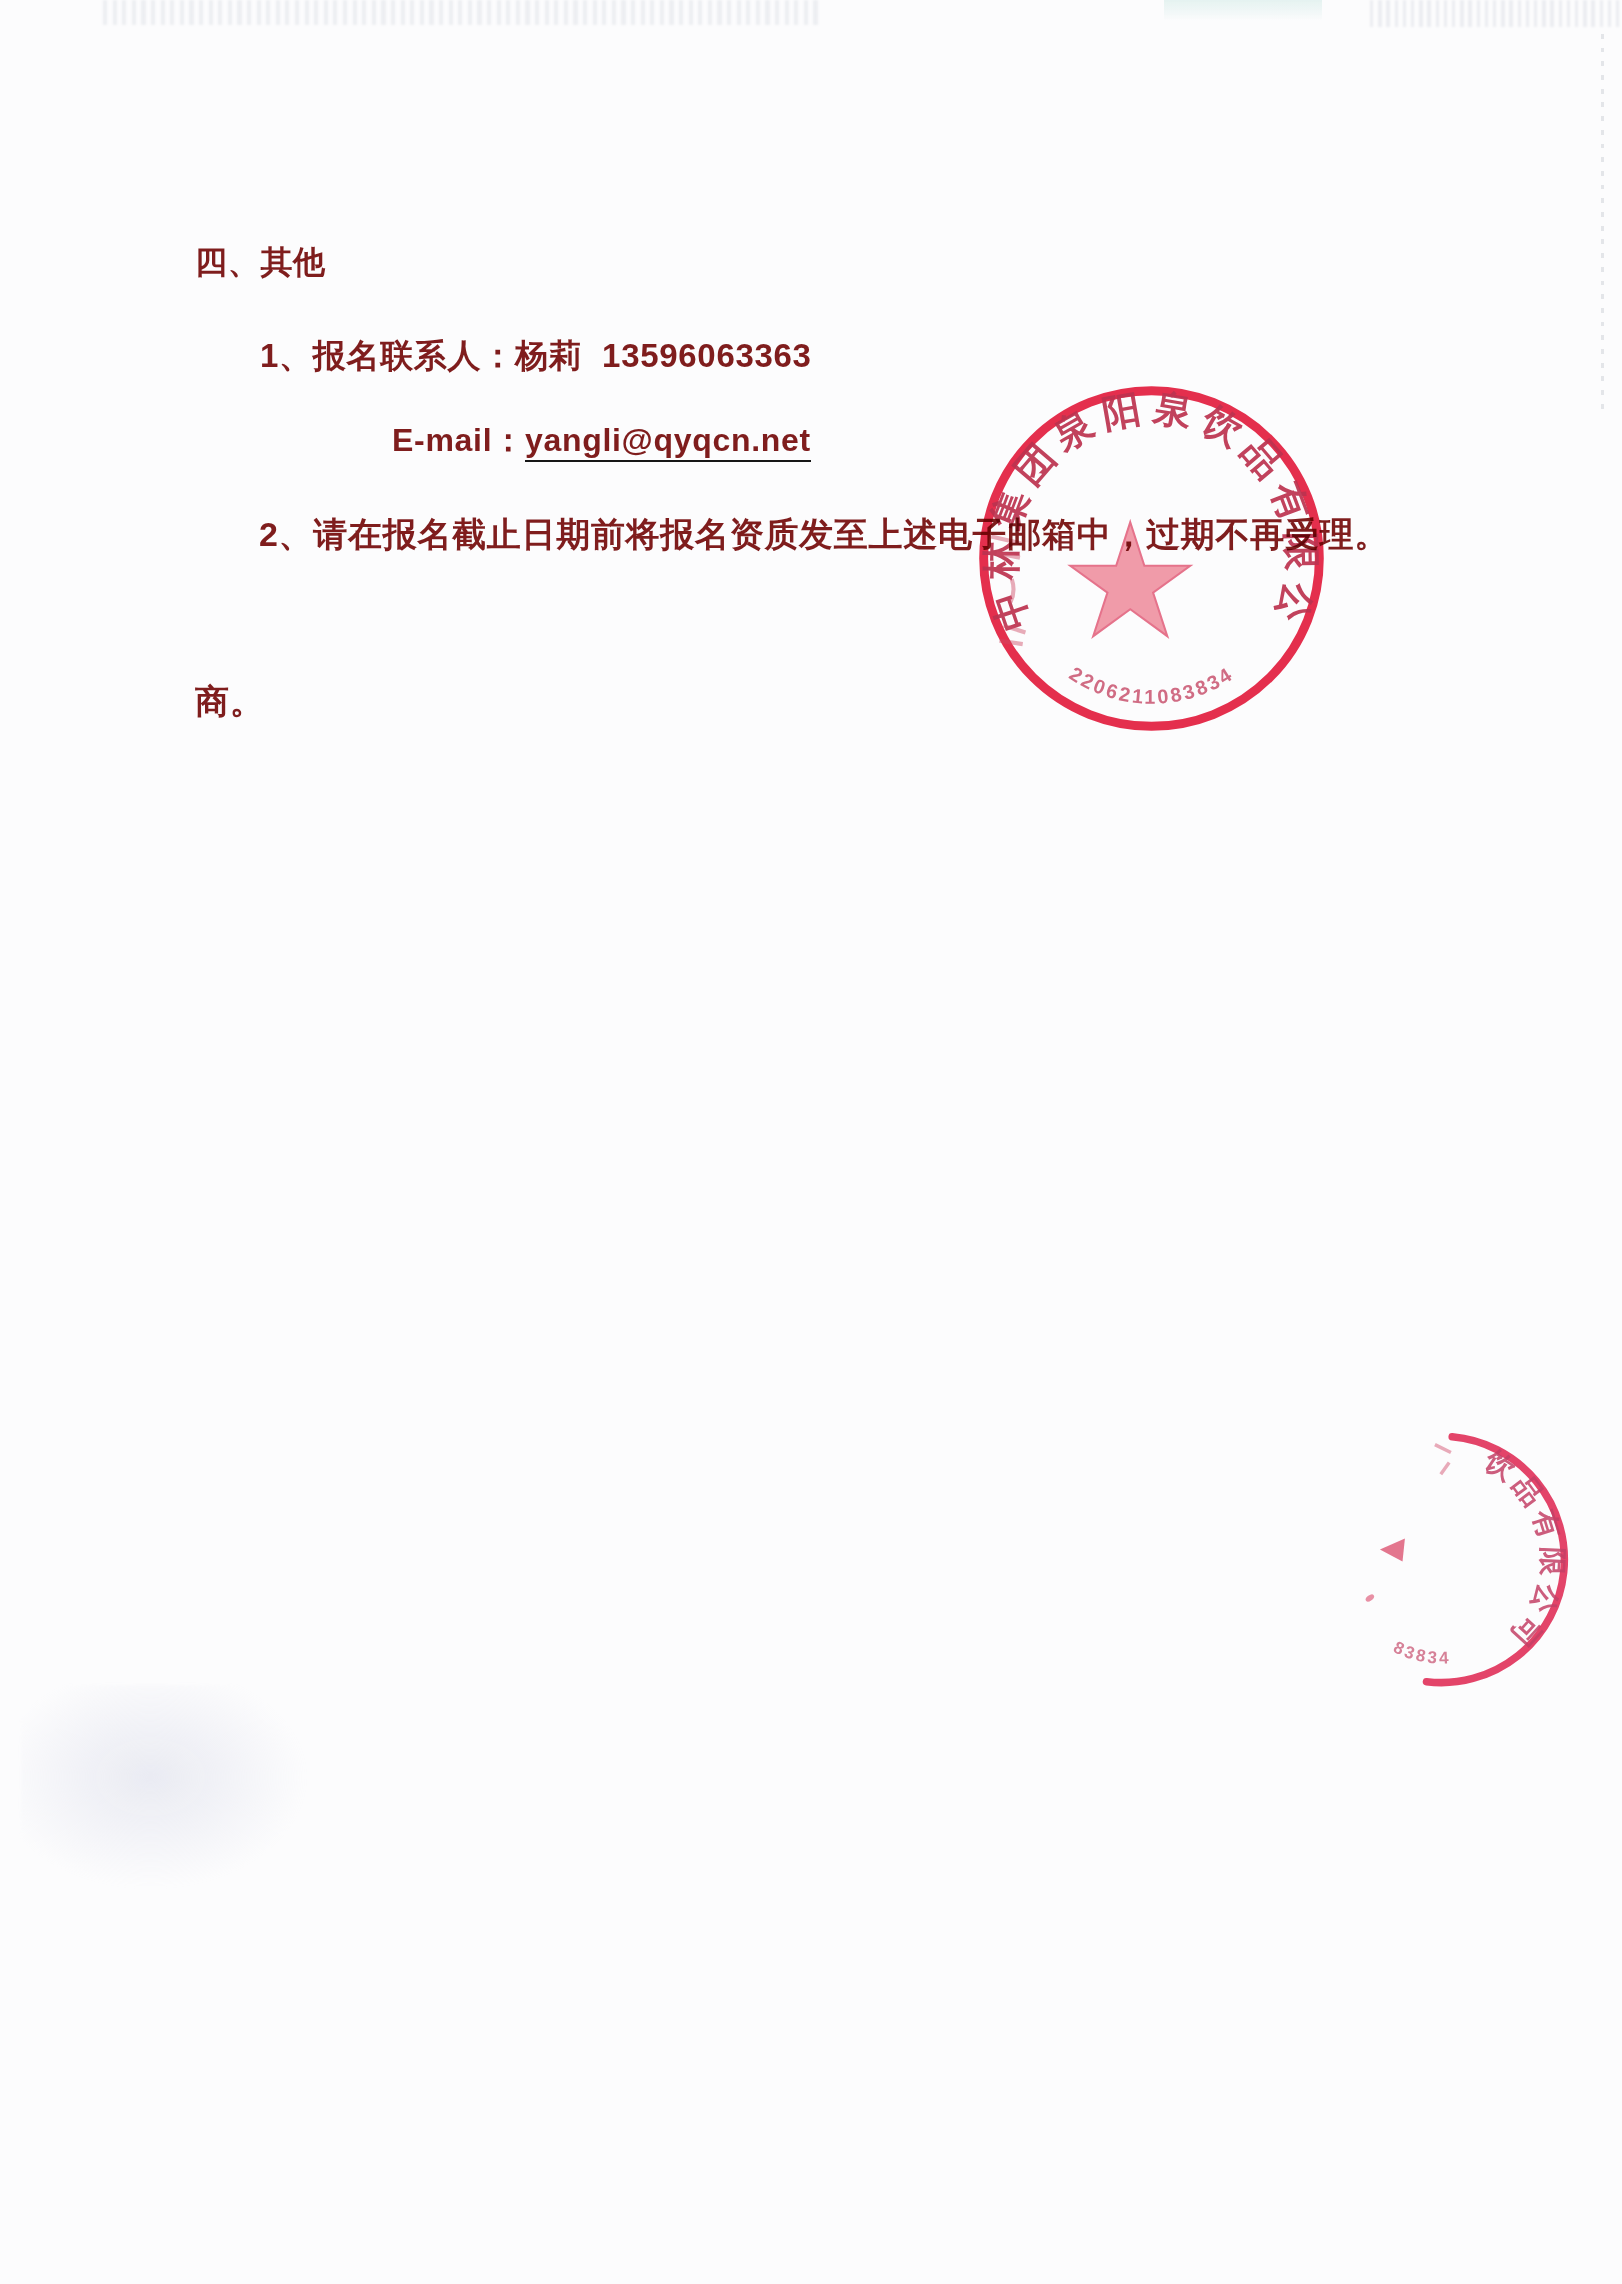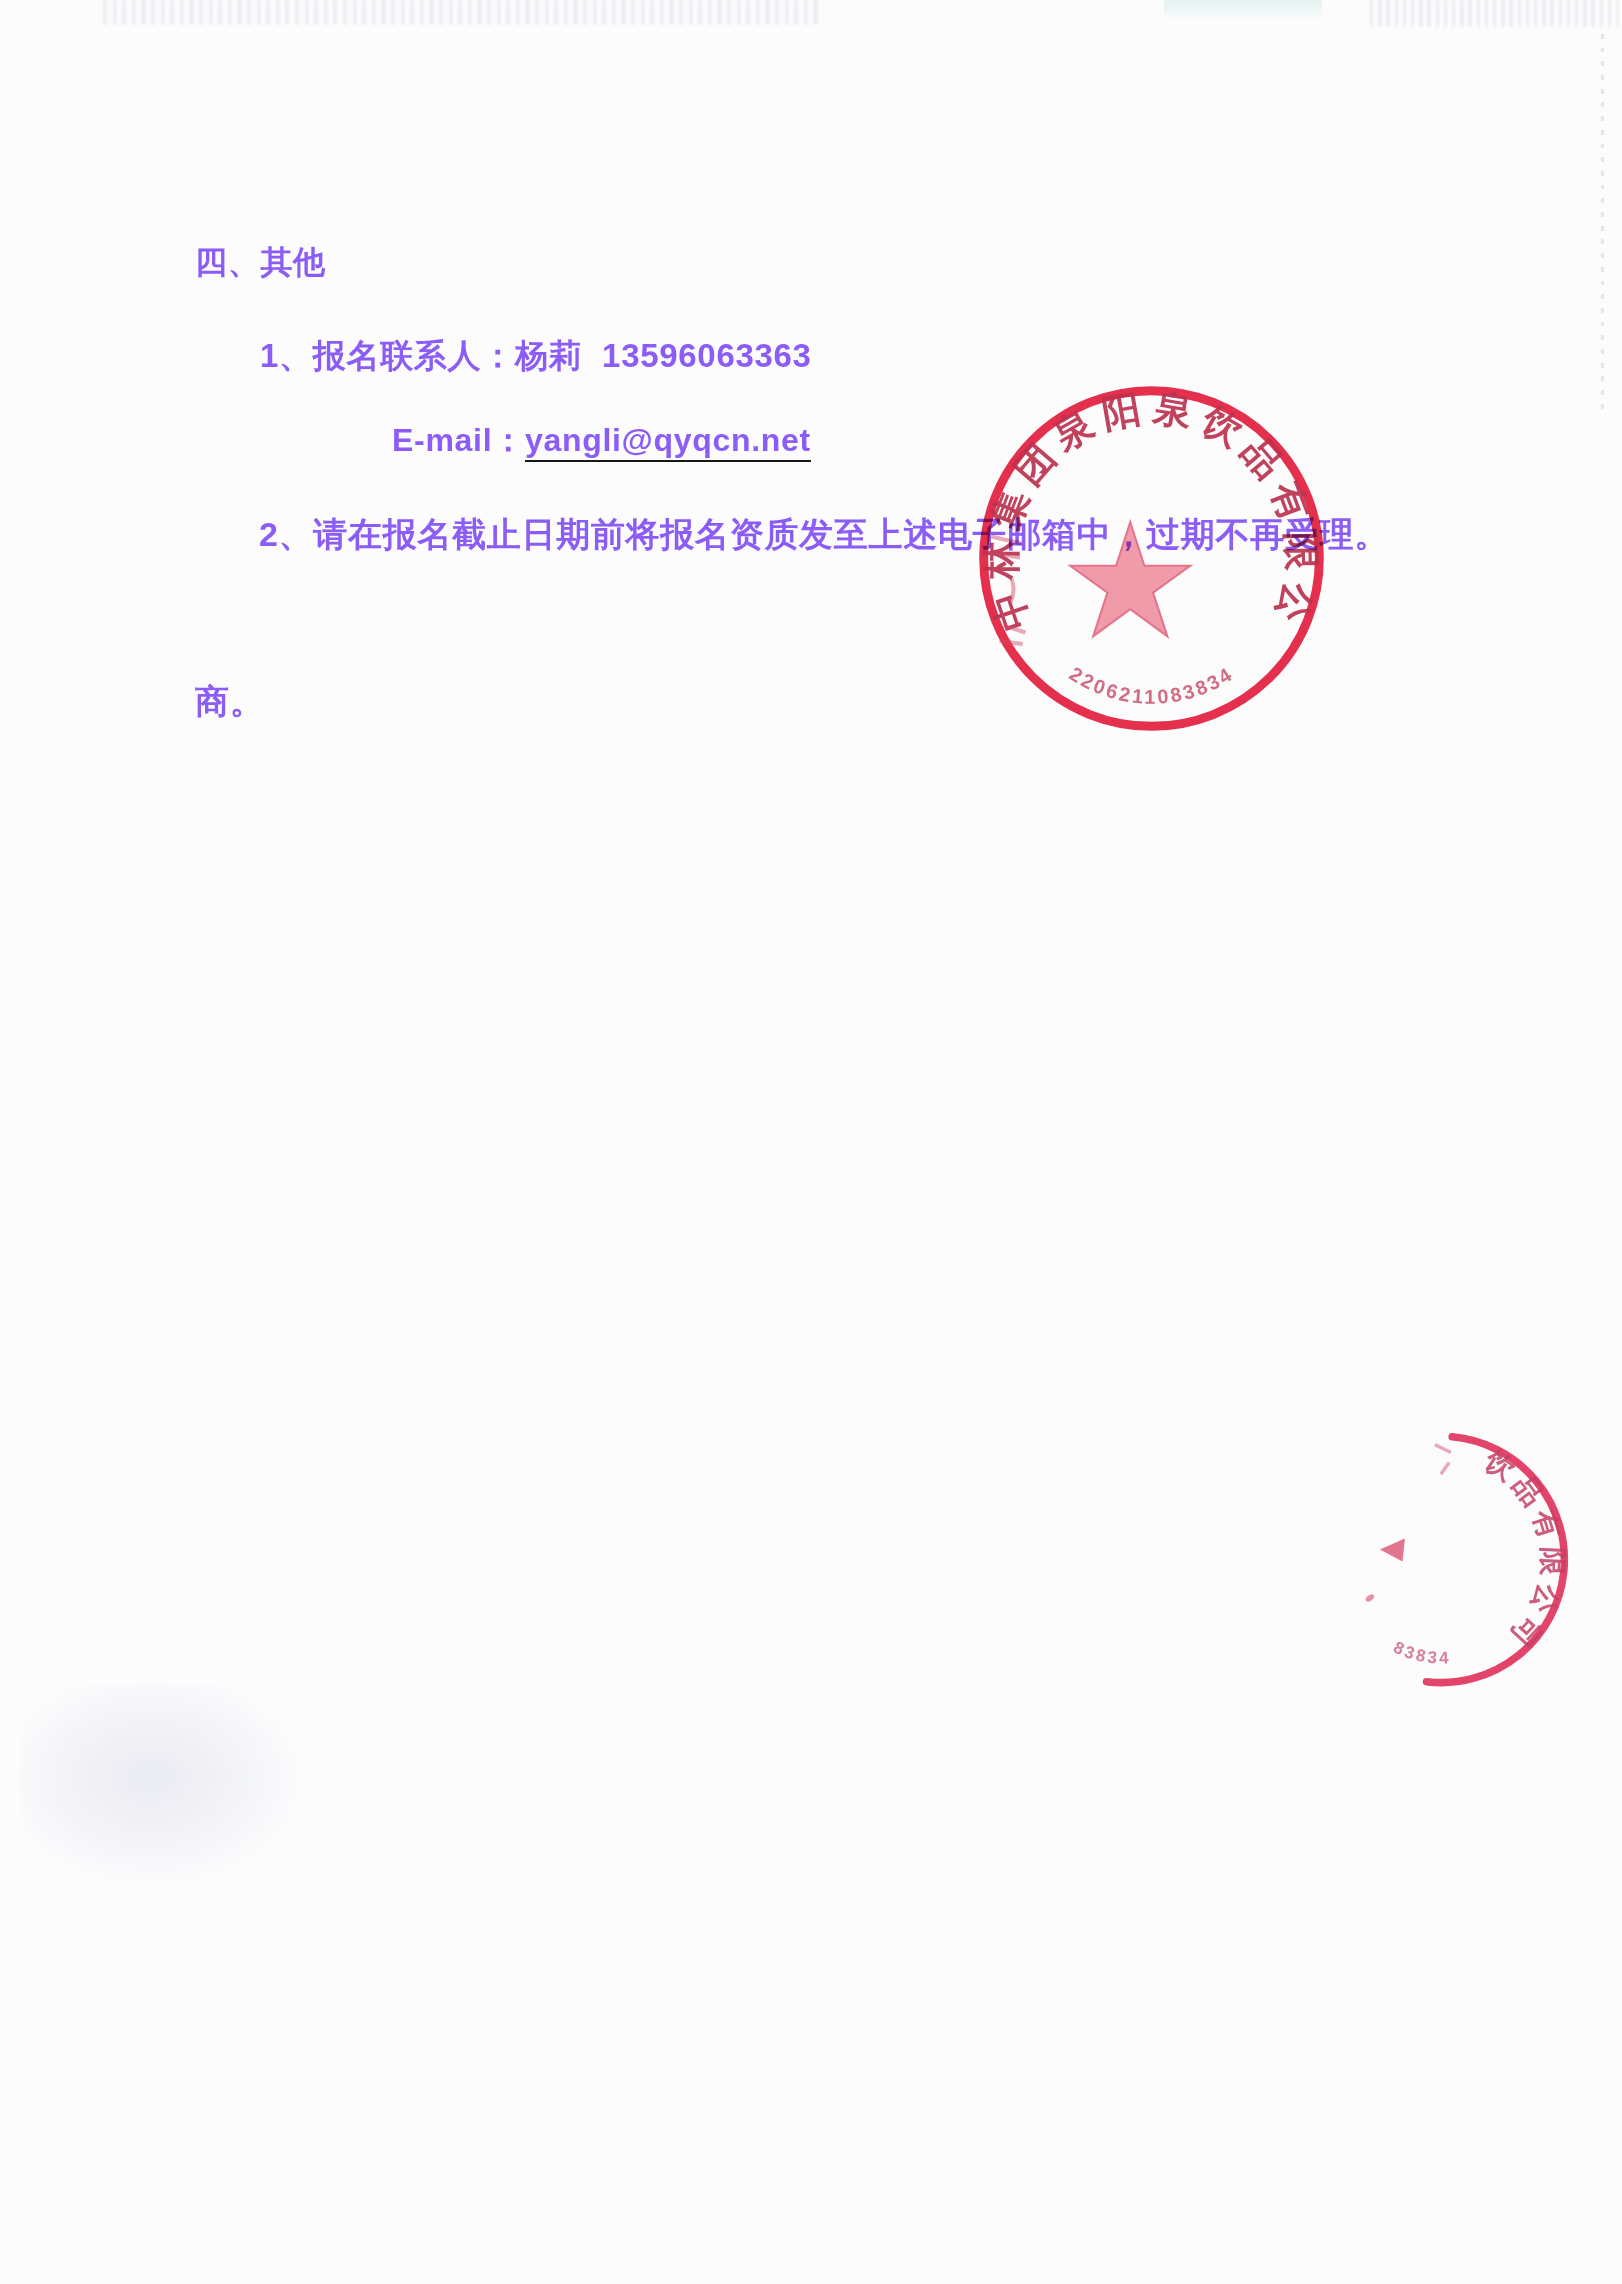--- a/index.html
+++ b/index.html
@@ -33,21 +33,21 @@
     filter:blur(0.3px);
   }
   .artifact.bl-smudge{
     left:20.5px;top:1685px;width:288px;height:205px;
     background:radial-gradient(ellipse at 45% 45%,rgba(204,207,226,.38),rgba(255,255,255,0) 70%);
     filter:blur(1.4px);
   }
   
   .doc-line{
     position:absolute;
-    color:#8b5cf6;
+    color:#7f1d1d;
     font-weight:700;
     white-space:pre;
     letter-spacing:0.7px;
   }
   .heading{left:195px;top:241px;font-size:32px;}
   .l1{left:260px;top:334px;font-size:33px;}
   .email-line{left:392px;top:419px;font-size:32px;}
   .email-underline{border-bottom:2.7px solid #161616;padding-bottom:2.1px;}
   .l2{left:259px;top:512px;font-size:34px;}
   .l3{left:259px;top:597px;font-size:34px;}

